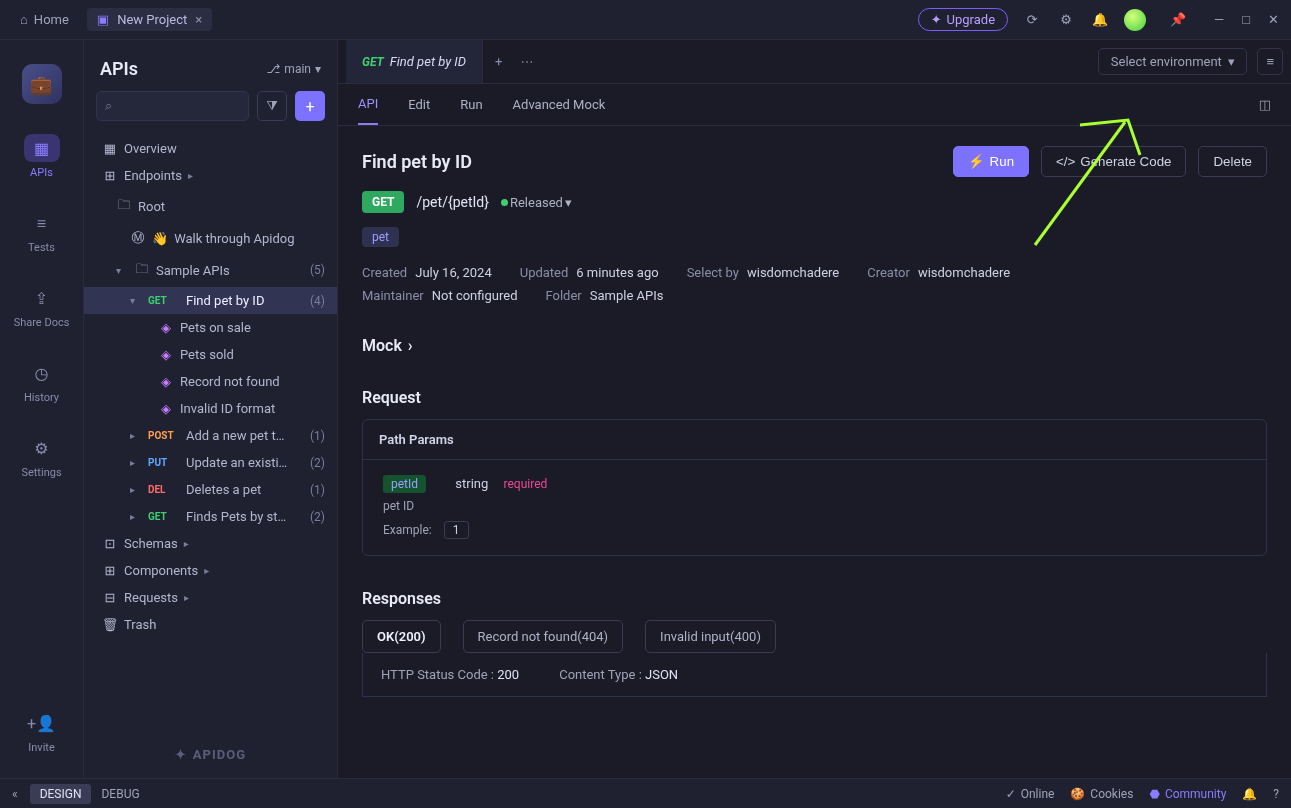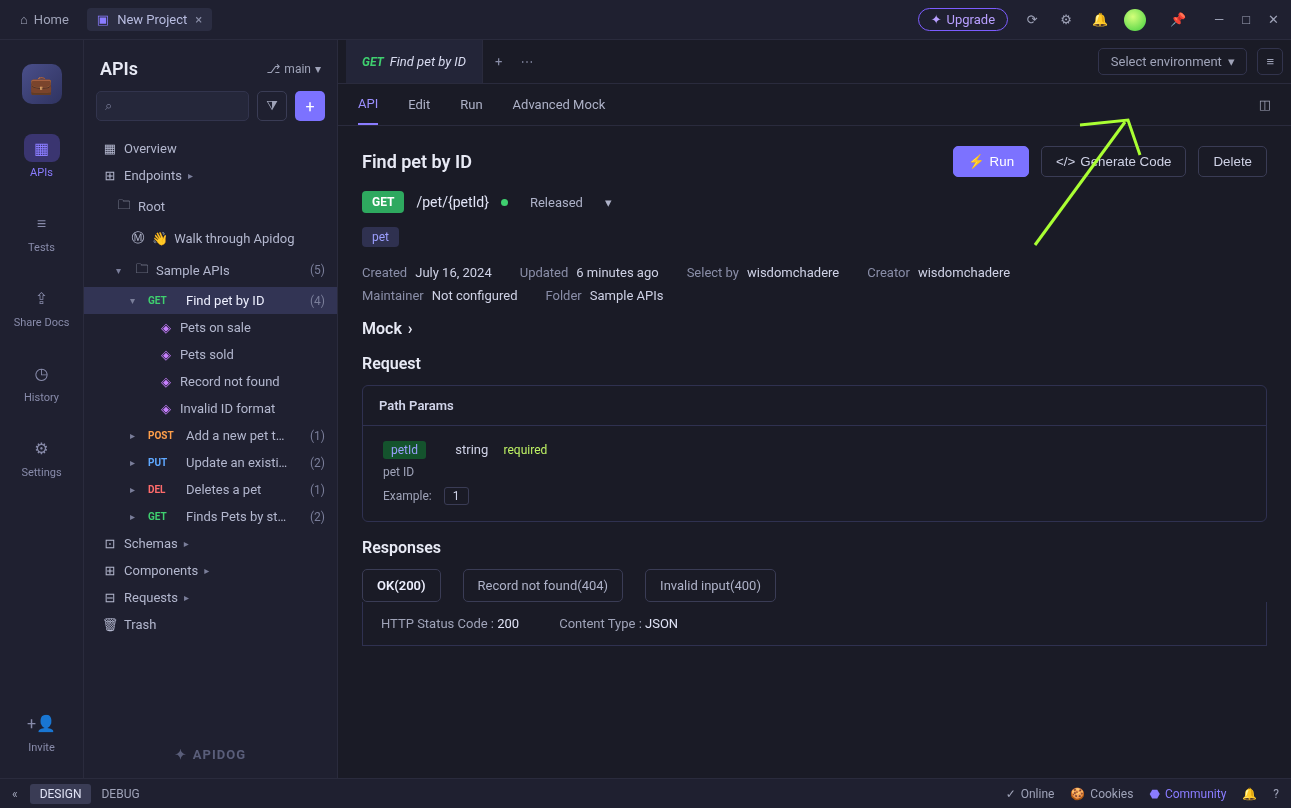--- a/index.html
+++ b/index.html
@@ -164,36 +164,36 @@
   display: inline-flex; align-items: center; gap: 5px; background: transparent;
 }
 .btn-run { background: #7c72ff; border-color: #7c72ff; color: #fff; }
 .endpoint-row { display: flex; align-items: center; gap: 12px; margin-top: 14px; }
 .method-pill {
   background: #2ea95f; color: #fff; font-weight: 700;
   padding: 4px 10px; border-radius: 4px; font-size: 12px;
 }
 .path-text { color: #e0e3f5; font-size: 14px; }
 .status-dot { width: 7px; height: 7px; border-radius: 50%; background: #3fcf6f; display: inline-block; }
-.status-text { color: #aeb2c8; display: flex; align-items: center; gap: 22px; }
+.status-text { color: #aeb2c8; display: flex; align-items: center; gap: 2px; }
 .tag-chip { background: #2f3150; color: #9c9fff; padding: 3px 10px; border-radius: 4px; font-size: 12px; display: inline-block; margin-top: 14px; }
 .meta-row { display: flex; flex-wrap: wrap; gap: 28px; margin-top: 18px; color: #8a8ea8; }
 .meta-row .label { color: #8a8ea8; margin-right: 8px; }
 .meta-row .val { color: #cfd2e6; }
-.section-h { font-size: 16px; font-weight: 600; color: #e8eaf5; margin-top: 16px; display: flex; align-items: center; gap: 6px; }
+.section-h { font-size: 16px; font-weight: 600; color: #e8eaf5; margin-top: 33px; display: flex; align-items: center; gap: 6px; }
 .section-h.mock { cursor: pointer; }
 .params-box {
   border: 1px solid #2f3150; border-radius: 6px;
   margin-top: 12px;
 }
 .params-title { padding: 12px 16px; font-weight: 600; color: #d2d5ea; border-bottom: 1px solid #2f3150; }
 .param-body { padding: 16px 20px; }
 .param-name-chip { background: #14532d; color: #9c9fff; padding: 2px 8px; border-radius: 3px; font-size: 12px; }
 .param-type { color: #cfd2e6; margin-left: 26px; }
-.param-req { color: #bef264; margin-left: 12px; font-size: 12px; }
+.param-req { color: #ec4899; margin-left: 12px; font-size: 12px; }
 .param-desc { color: #9fa3b8; margin-top: 8px; font-size: 12px; }
 .param-example { color: #9fa3b8; margin-top: 8px; font-size: 12px; display: flex; align-items: center; gap: 12px; }
 .example-val { border: 1px solid #3a3c55; padding: 1px 8px; border-radius: 3px; color: #cfd2e6; }
 .resp-tabs { display: flex; gap: 22px; margin-top: 12px; }
 .resp-tab {
   border: 1px solid #3a3c55; border-radius: 5px; padding: 8px 14px;
   cursor: pointer; color: #aeb2c8;
 }
 .resp-tab.active { color: #eef0ff; font-weight: 600; }
 .resp-meta { border: 1px solid #2f3150; border-top: none; padding: 14px 18px; display: flex; gap: 40px; color: #9fa3b8; }

